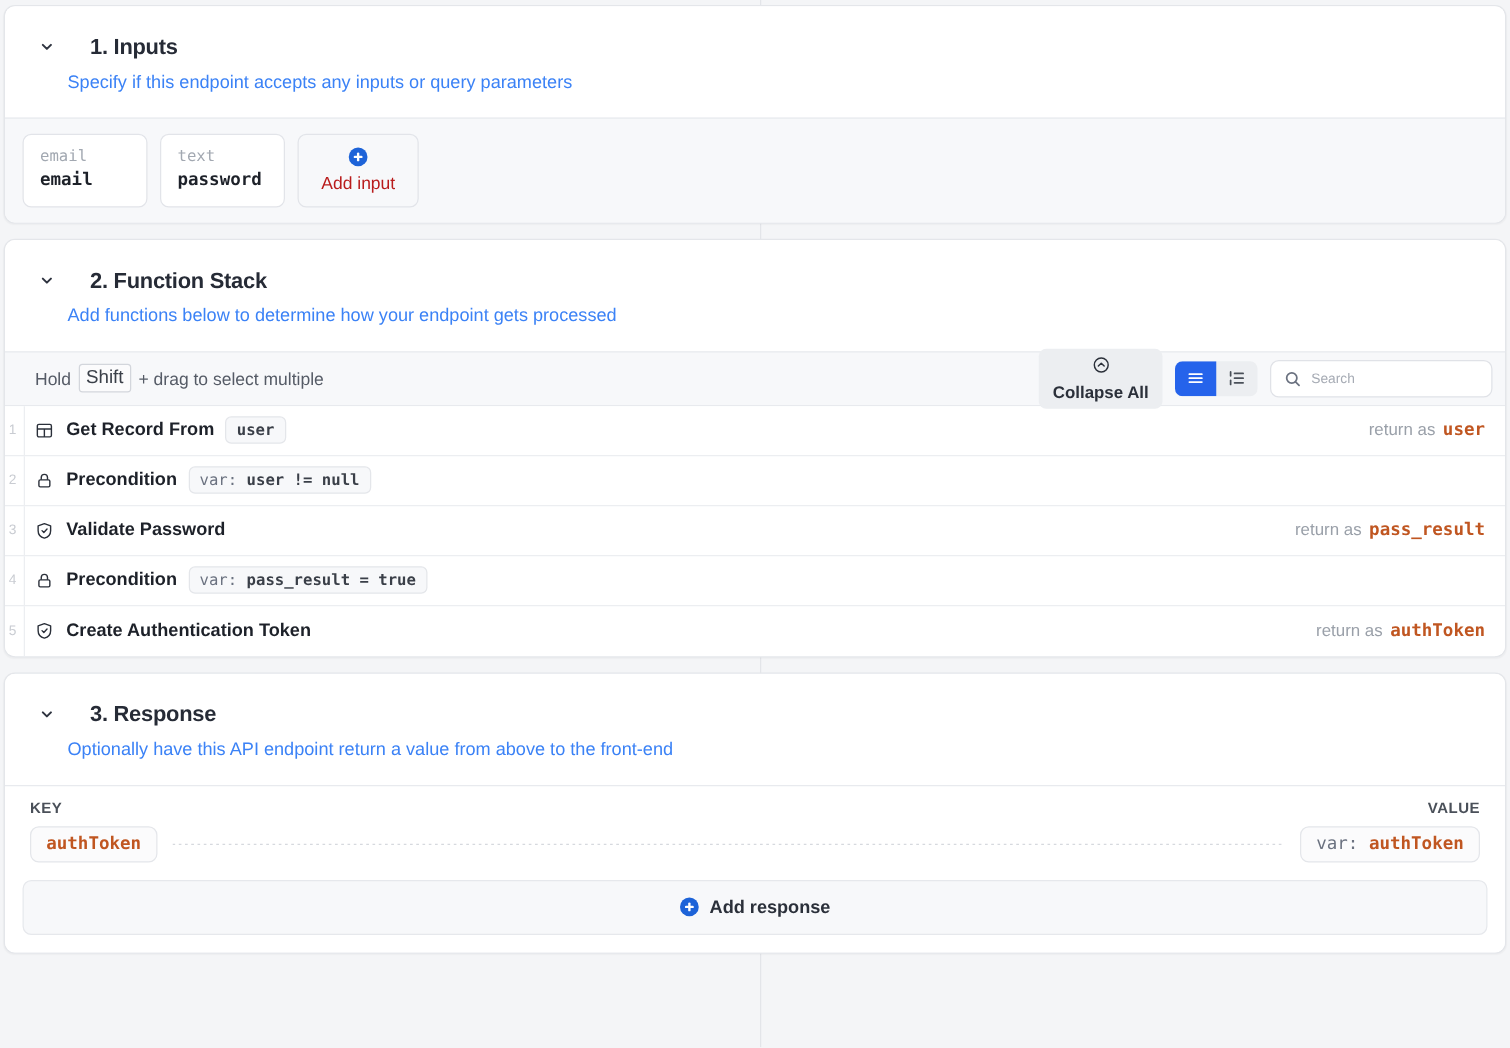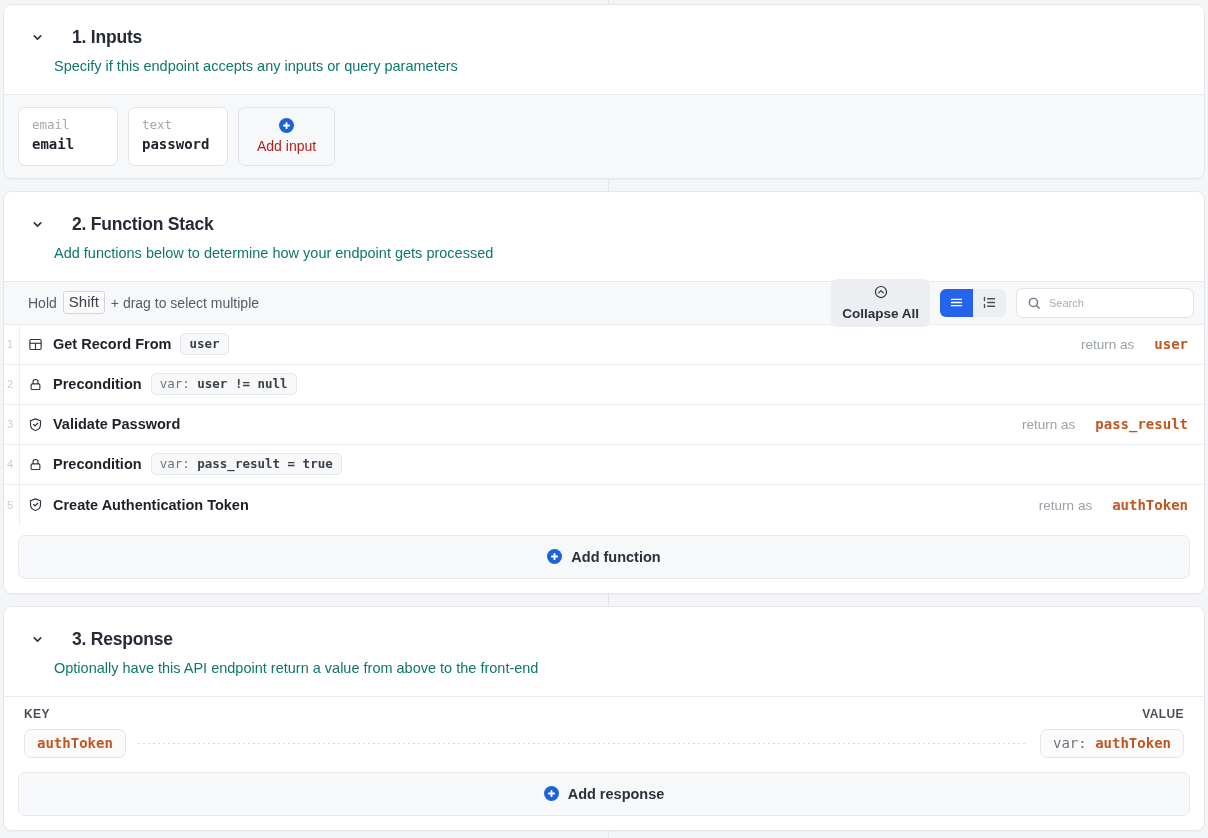--- a/index.html
+++ b/index.html
@@ -44,21 +44,21 @@
     width: 14px; height: 14px; flex: none;
     display: inline-flex; align-items: center; justify-content: center;
     color: #2f3440;
   }
   .sec-title {
     font-size: 17.5px; font-weight: 700; color: #262b36;
     letter-spacing: -0.2px;
   }
   .sec-sub {
     margin-top: 10px; margin-left: 24px;
-    font-size: 14.5px; color: #0f766e; font-weight: 400;
+    font-size: 14.5px; color: #3b82f6; font-weight: 400;
   }
 
   
   .inputs-bar {
     background: #f7f8fa;
     border-top: 1px solid #e8eaee;
     padding: 12px 14px;
     display: flex; align-items: stretch; gap: 10px;
   }
   .input-chip {
@@ -170,21 +170,21 @@
   .fn-label { font-size: 14.5px; font-weight: 700; color: #1d2129; white-space: nowrap; }
   .tag {
     border: 1px solid #e4e6ea; background: #f7f8fa;
     border-radius: 5px; padding: 2px 8px 3px 8px;
     font-family: "DejaVu Sans Mono", monospace;
     font-size: 12.5px; color: #3a3f48; font-weight: 700;
     white-space: nowrap;
   }
   .tag .kw { color: #6b7280; font-weight: 400; }
   .fn-return {
-    margin-left: auto; display: flex; align-items: baseline; gap: 20px;
+    margin-left: auto; display: flex; align-items: baseline; gap: 6px;
     white-space: nowrap; padding-left: 12px;
   }
   .ret-lbl { font-size: 13.5px; color: #9aa0a9; }
   .ret-val {
     font-family: "DejaVu Sans Mono", monospace;
     font-size: 14px; font-weight: 700; color: #c05621;
   }
 
   .add-row-wrap { padding: 10px 14px 14px 14px; background: #fff; }
   .add-row {
@@ -406,31 +406,20 @@
             <span class="fn-label">Create Authentication Token</span>
           </div>
           <div class="fn-return">
             <span class="ret-lbl">return as</span>
             <span class="ret-val">authToken</span>
           </div>
         </div>
 
       </div>
 
-      <div class="add-row-wrap">
-        <div class="add-row">
-          <span class="plus-circle">
-            <svg width="9" height="9" viewBox="0 0 24 24" fill="none" stroke="currentColor" stroke-width="5" stroke-linecap="round">
-                <line x1="12" y1="5" x2="12" y2="19"></line>
-                <line x1="5" y1="12" x2="19" y2="12"></line>
-              </svg>
-          </span>
-          <span class="add-row-label">Add function</span>
-        </div>
-      </div>
     </div>
 
     <div class="card">
       <div class="sec-head">
         <div class="sec-title-row">
           <span class="chev">
             <svg width="13" height="13" viewBox="0 0 24 24" fill="none" stroke="currentColor" stroke-width="3" stroke-linecap="round" stroke-linejoin="round">
                 <polyline points="6 9 12 15 18 9"></polyline>
               </svg>
           </span>

